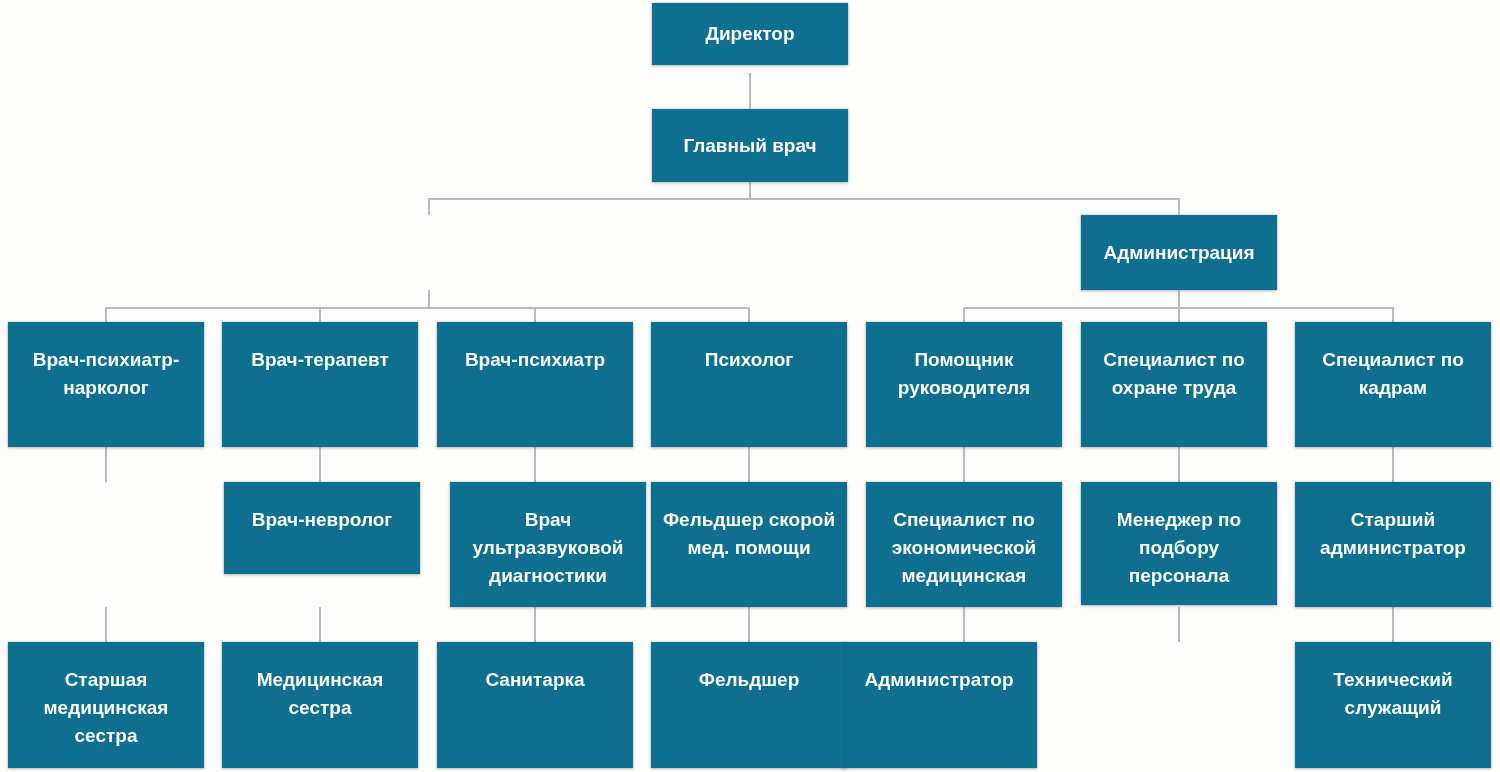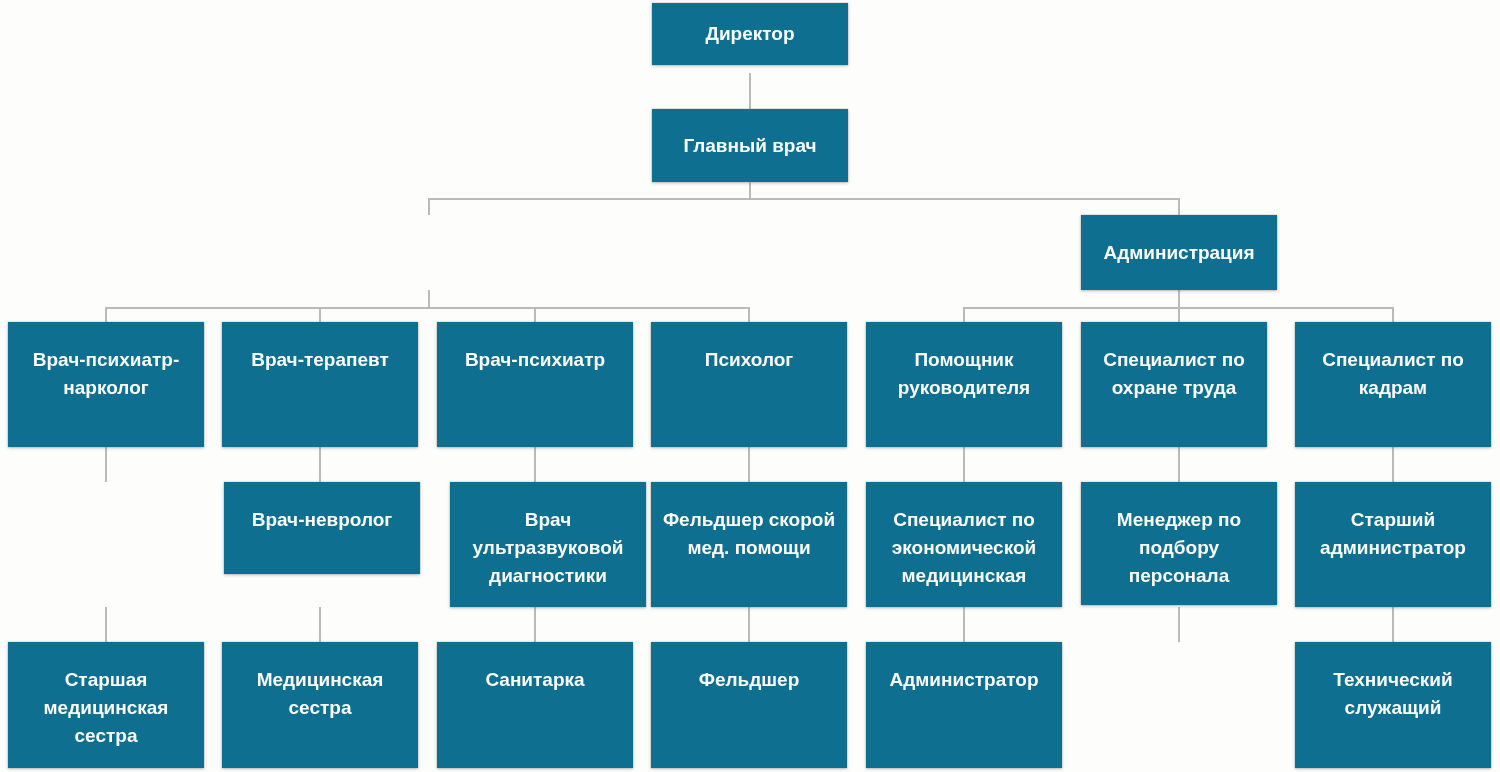--- a/index.html
+++ b/index.html
@@ -126,20 +126,20 @@
   </div>
   <div class="node vtop" style="left:222px; top:642px; width:196px; height:126px">
     <span>Медицинская сестра</span>
   </div>
   <div class="node vtop" style="left:437px; top:642px; width:196px; height:126px">
     <span>Санитарка</span>
   </div>
   <div class="node vtop" style="left:651px; top:642px; width:196px; height:126px">
     <span>Фельдшер</span>
   </div>
-  <div class="node vtop" style="left:866px; top:642px; width:196px; height:126px">
+  <div class="node vtop" style="left:841px; top:642px; width:196px; height:126px">
     <span>Администратор</span>
   </div>
   <div class="node vtop" style="left:1295px; top:642px; width:196px; height:126px">
     <span>Технический служащий</span>
   </div>
 
 </div>
 
 </body></html>

